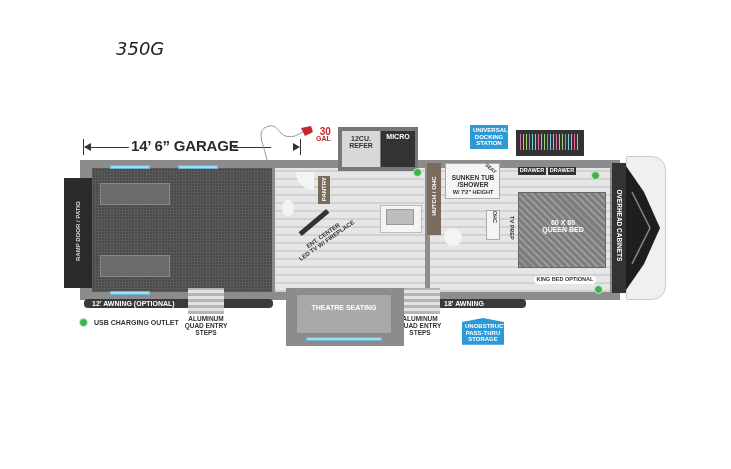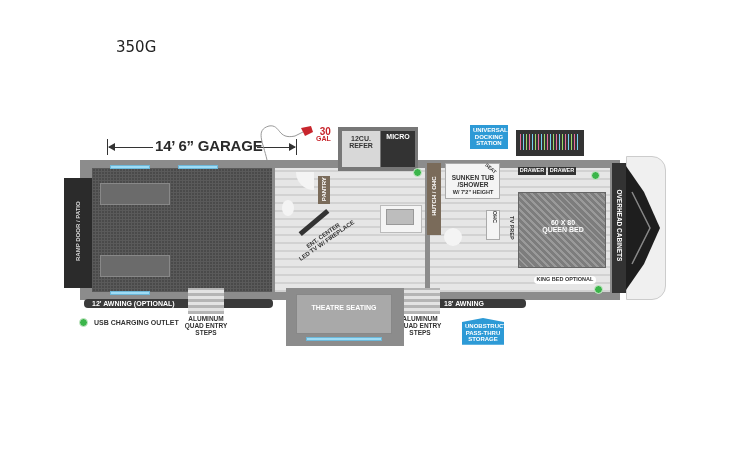--- a/index.html
+++ b/index.html
@@ -1,20 +1,20 @@
 <!DOCTYPE html>
 <html><head>
   <meta charset="utf-8">
   <style>
     * { box-sizing: border-box; margin: 0; padding: 0; }
     body { width: 731px; height: 469px; background: #fff; position: relative; overflow: hidden; font-family: "Liberation Sans", sans-serif; }
     .abs { position: absolute; }
-    .model { left: 116px; top: 38px; font-size: 15px; color: #222; font-family: "DejaVu Sans", sans-serif; }
+    .model { left: 116px; top: 38px; font-size: 18px; color: #222; font-family: "DejaVu Sans", sans-serif; font-style: italic; }
     .lbl { font-family: "Liberation Sans", sans-serif; font-weight: bold; text-transform: uppercase; color: #333; line-height: 1.05; text-align: center; }
-    .garage-dim { left: 83px; top: 137px; width: 190px; height: 20px; margin-left: 24px; }
+    .garage-dim { left: 83px; top: 137px; width: 218px; height: 20px; }
     .garage-dim .tick { position: absolute; top: 2px; width: 1px; height: 16px; background: #333; }
     .garage-dim .line { position: absolute; top: 10px; height: 1px; background: #333; }
     .garage-dim .txt { position: absolute; left: 48px; top: 0; font-size: 15px; font-weight: bold; color: #2a2a2a; letter-spacing: -0.2px; font-family: "Liberation Sans", sans-serif; }
     .arrowL { position:absolute; left:1px; top:6px; width:0; height:0; border-top:4px solid transparent; border-bottom:4px solid transparent; border-right:7px solid #333; }
     .arrowR { position:absolute; right:1px; top:6px; width:0; height:0; border-top:4px solid transparent; border-bottom:4px solid transparent; border-left:7px solid #333; }
     .fuel { left: 316px; top: 127px; font-size: 10px; color: #c8262d; font-weight: bold; text-align: right; line-height: 0.9; }
     .fuel small { display:block; font-size: 7px; }
     .shell { left: 80px; top: 160px; width: 540px; height: 140px; background: #8c8c8c; }
     .garage { left: 92px; top: 168px; width: 180px; height: 124px; background: #4a4a4a;
       background-image: linear-gradient(#5a5a5a 1px, transparent 1px), linear-gradient(90deg, #5a5a5a 1px, transparent 1px);

